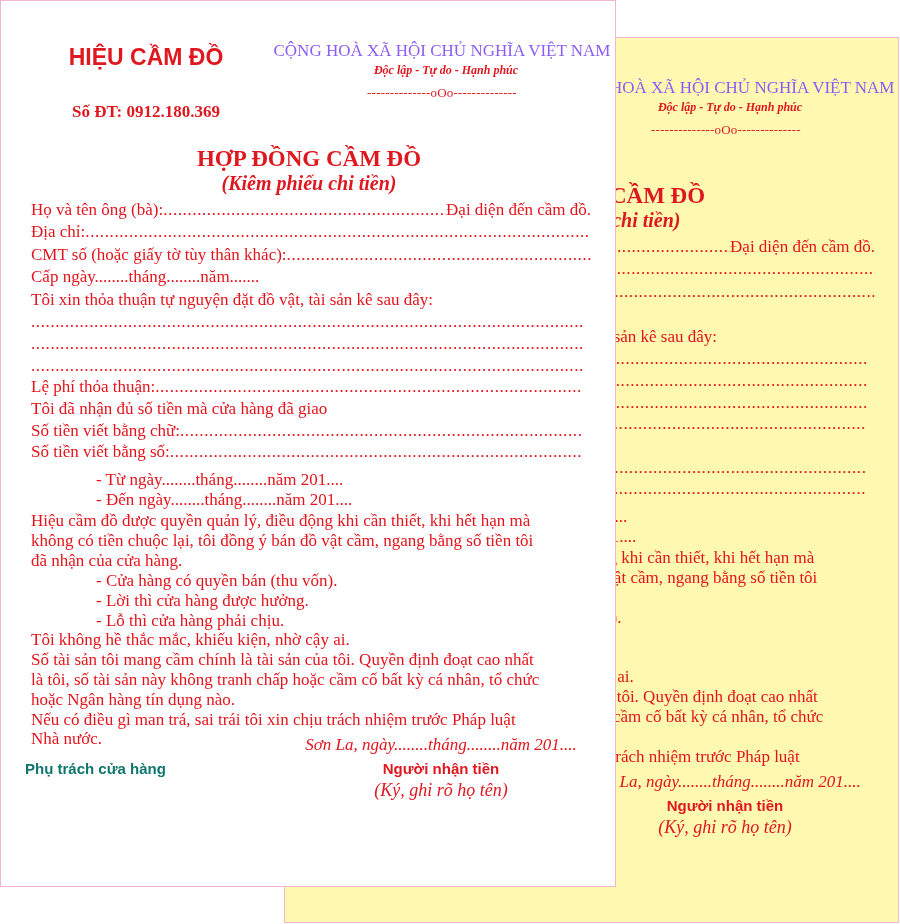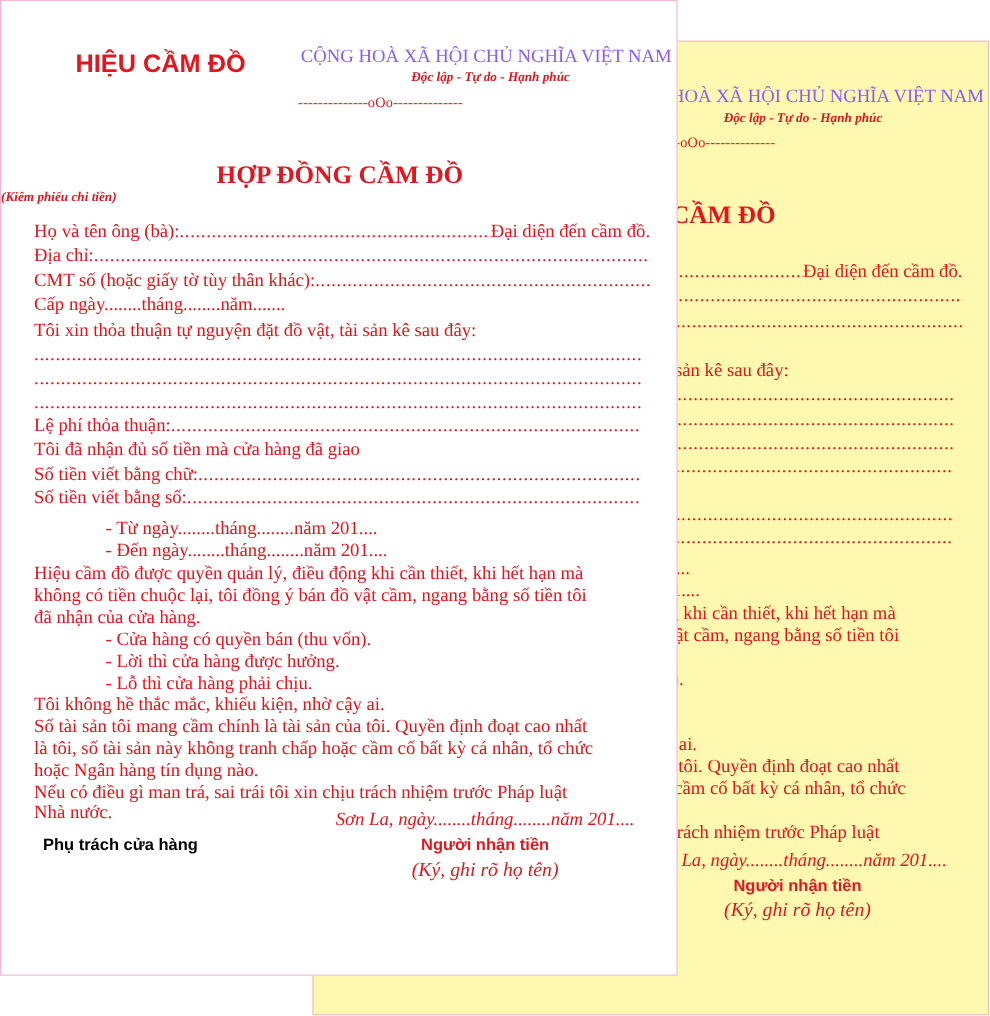--- a/index.html
+++ b/index.html
@@ -41,47 +41,47 @@
     .nation {
       left: 270px; width: 342px; top: 40px; text-align: center;
       font-family: "Liberation Serif", serif; font-size: 17px; color: #8b5cf6;
     }
     .motto {
       left: 274px; width: 342px; top: 62px; text-align: center;
       font-family: "Liberation Serif", serif; font-style: italic; font-weight: bold;
       font-size: 12px; color: #df1820;
     }
     .sep {
-      left: 270px; width: 342px; top: 84px; text-align: left;
+      left: 270px; width: 342px; top: 84px; text-align: center;
       font-family: "Liberation Serif", serif; font-size: 13px; color: #df1820;
       letter-spacing: 0.2px;
     }
     .title {
       left: 0; width: 616px; top: 145px; text-align: center;
       font-family: "Liberation Serif", serif; font-weight: bold;
       font-size: 23px; color: #df1820;
     }
     .subtitle {
-      left: 0; width: 616px; top: 171px; text-align: left;
+      left: 0; width: 616px; top: 171px; text-align: center;
       font-family: "Liberation Serif", serif; font-style: italic; font-weight: bold;
-      font-size: 12px; color: #df1820;
+      font-size: 20px; color: #df1820;
     }
     .body-line {
       left: 30px; width: 560px;
       font-family: "Liberation Serif", serif; font-size: 17px; color: #e3141c;
       overflow: hidden;
     }
     .indent { left: 95px; }
     .place-date {
       left: 290px; width: 300px; top: 734px; text-align: center;
       font-family: "Liberation Serif", serif; font-style: italic; font-size: 17px; color: #e3141c;
     }
     .sign-left {
-      left: 38px; top: 759px;
-      font-family: "Liberation Sans", sans-serif; font-weight: bold; font-size: 15px; color: #000000;
+      left: 24px; top: 759px;
+      font-family: "Liberation Sans", sans-serif; font-weight: bold; font-size: 15px; color: #0f766e;
     }
     .sign-right {
       left: 340px; width: 200px; top: 759px; text-align: center;
       font-family: "Liberation Sans", sans-serif; font-weight: bold; font-size: 15px; color: #df1820;
     }
     .sign-note {
       left: 340px; width: 200px; top: 779px; text-align: center;
       font-family: "Liberation Serif", serif; font-style: italic; font-size: 18px; color: #df1820;
     }
     .row { display: flex; justify-content: space-between; }
@@ -145,20 +145,21 @@
     <div class="abs body-line" style="top:728px">Nhà nước.</div>
     <div class="abs place-date">Sơn La, ngày........tháng........năm 201....</div>
     <div class="abs sign-right">Người nhận tiền</div>
     <div class="abs sign-note">(Ký, ghi rõ họ tên)</div>
   </div>
 </div>
 
 <div class="sheet front">
   <div class="form">
     <div class="abs shop-name">HIỆU CẦM ĐỒ</div>
+    <div class="abs shop-line" style="top:101px">Số ĐT: 0912.180.369</div>
 
     <div class="abs nation">CỘNG HOÀ XÃ HỘI CHỦ NGHĨA VIỆT NAM</div>
     <div class="abs motto">Độc lập - Tự do - Hạnh phúc</div>
     <div class="abs sep">--------------oOo--------------</div>
 
     <div class="abs title">HỢP ĐỒNG CẦM ĐỒ</div>
     <div class="abs subtitle">(Kiêm phiếu chi tiền)</div>
 
     <div class="abs body-line row" style="top:199px">
       <span>Họ và tên ông (bà):</span>

